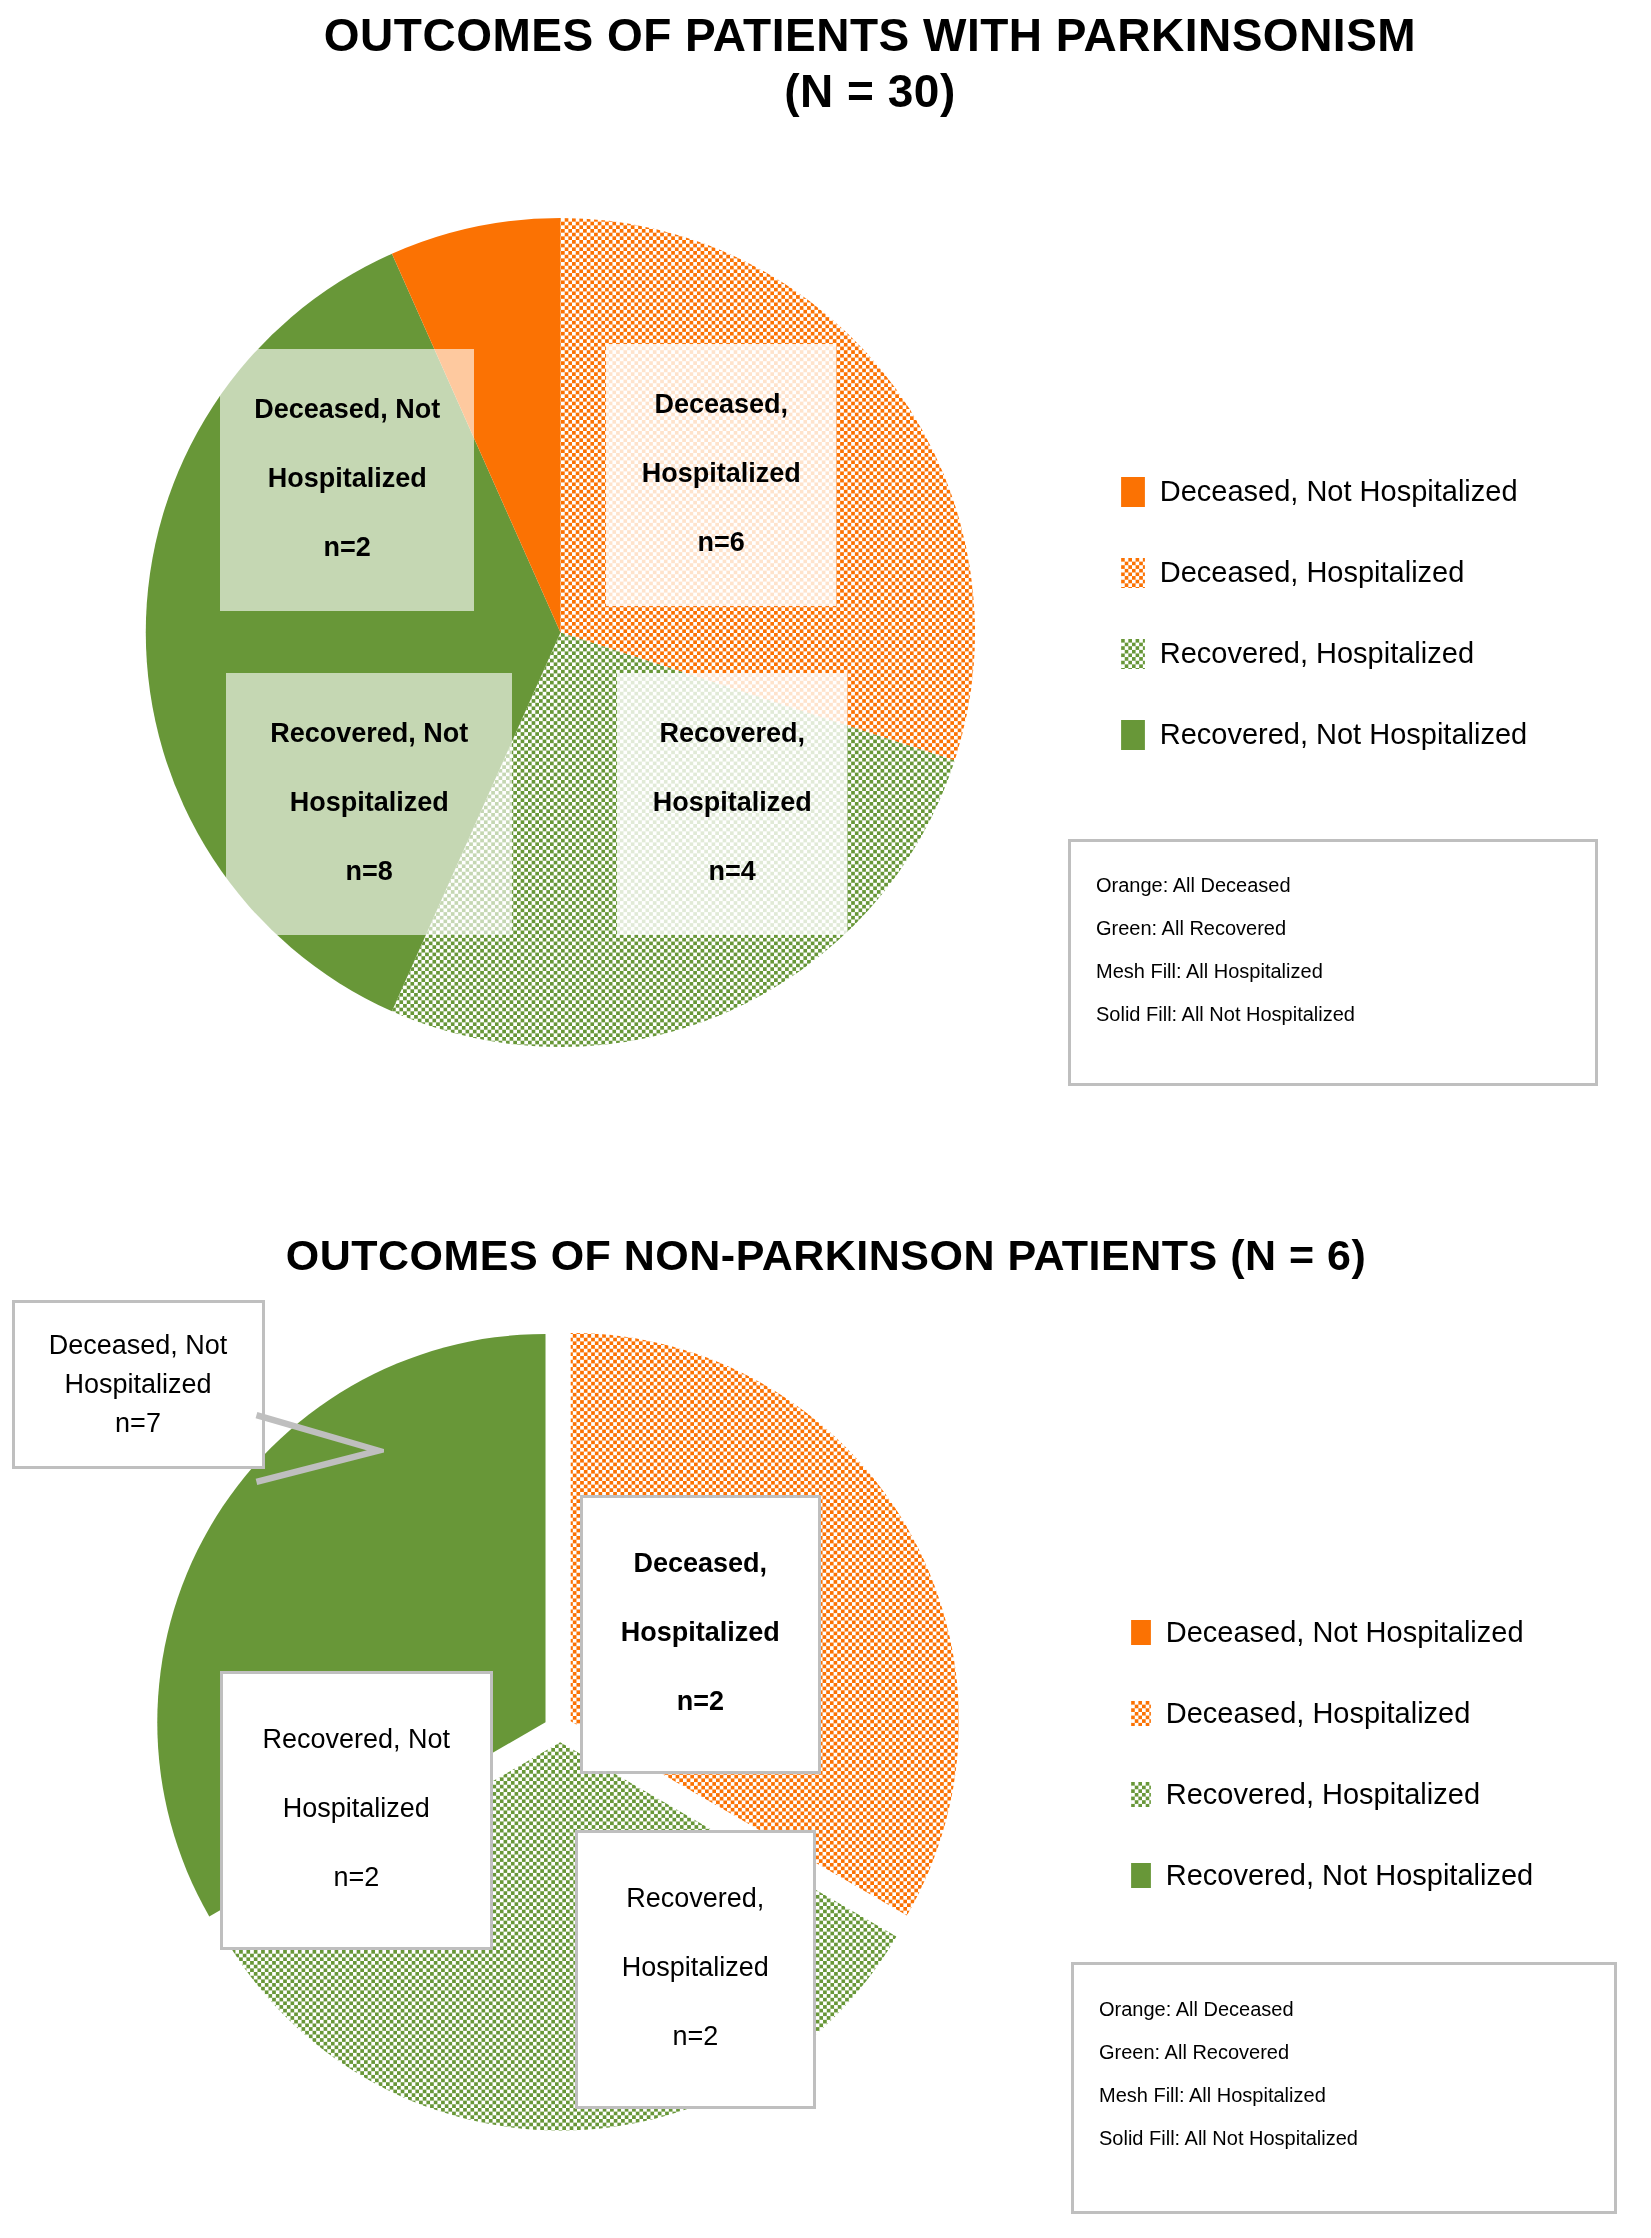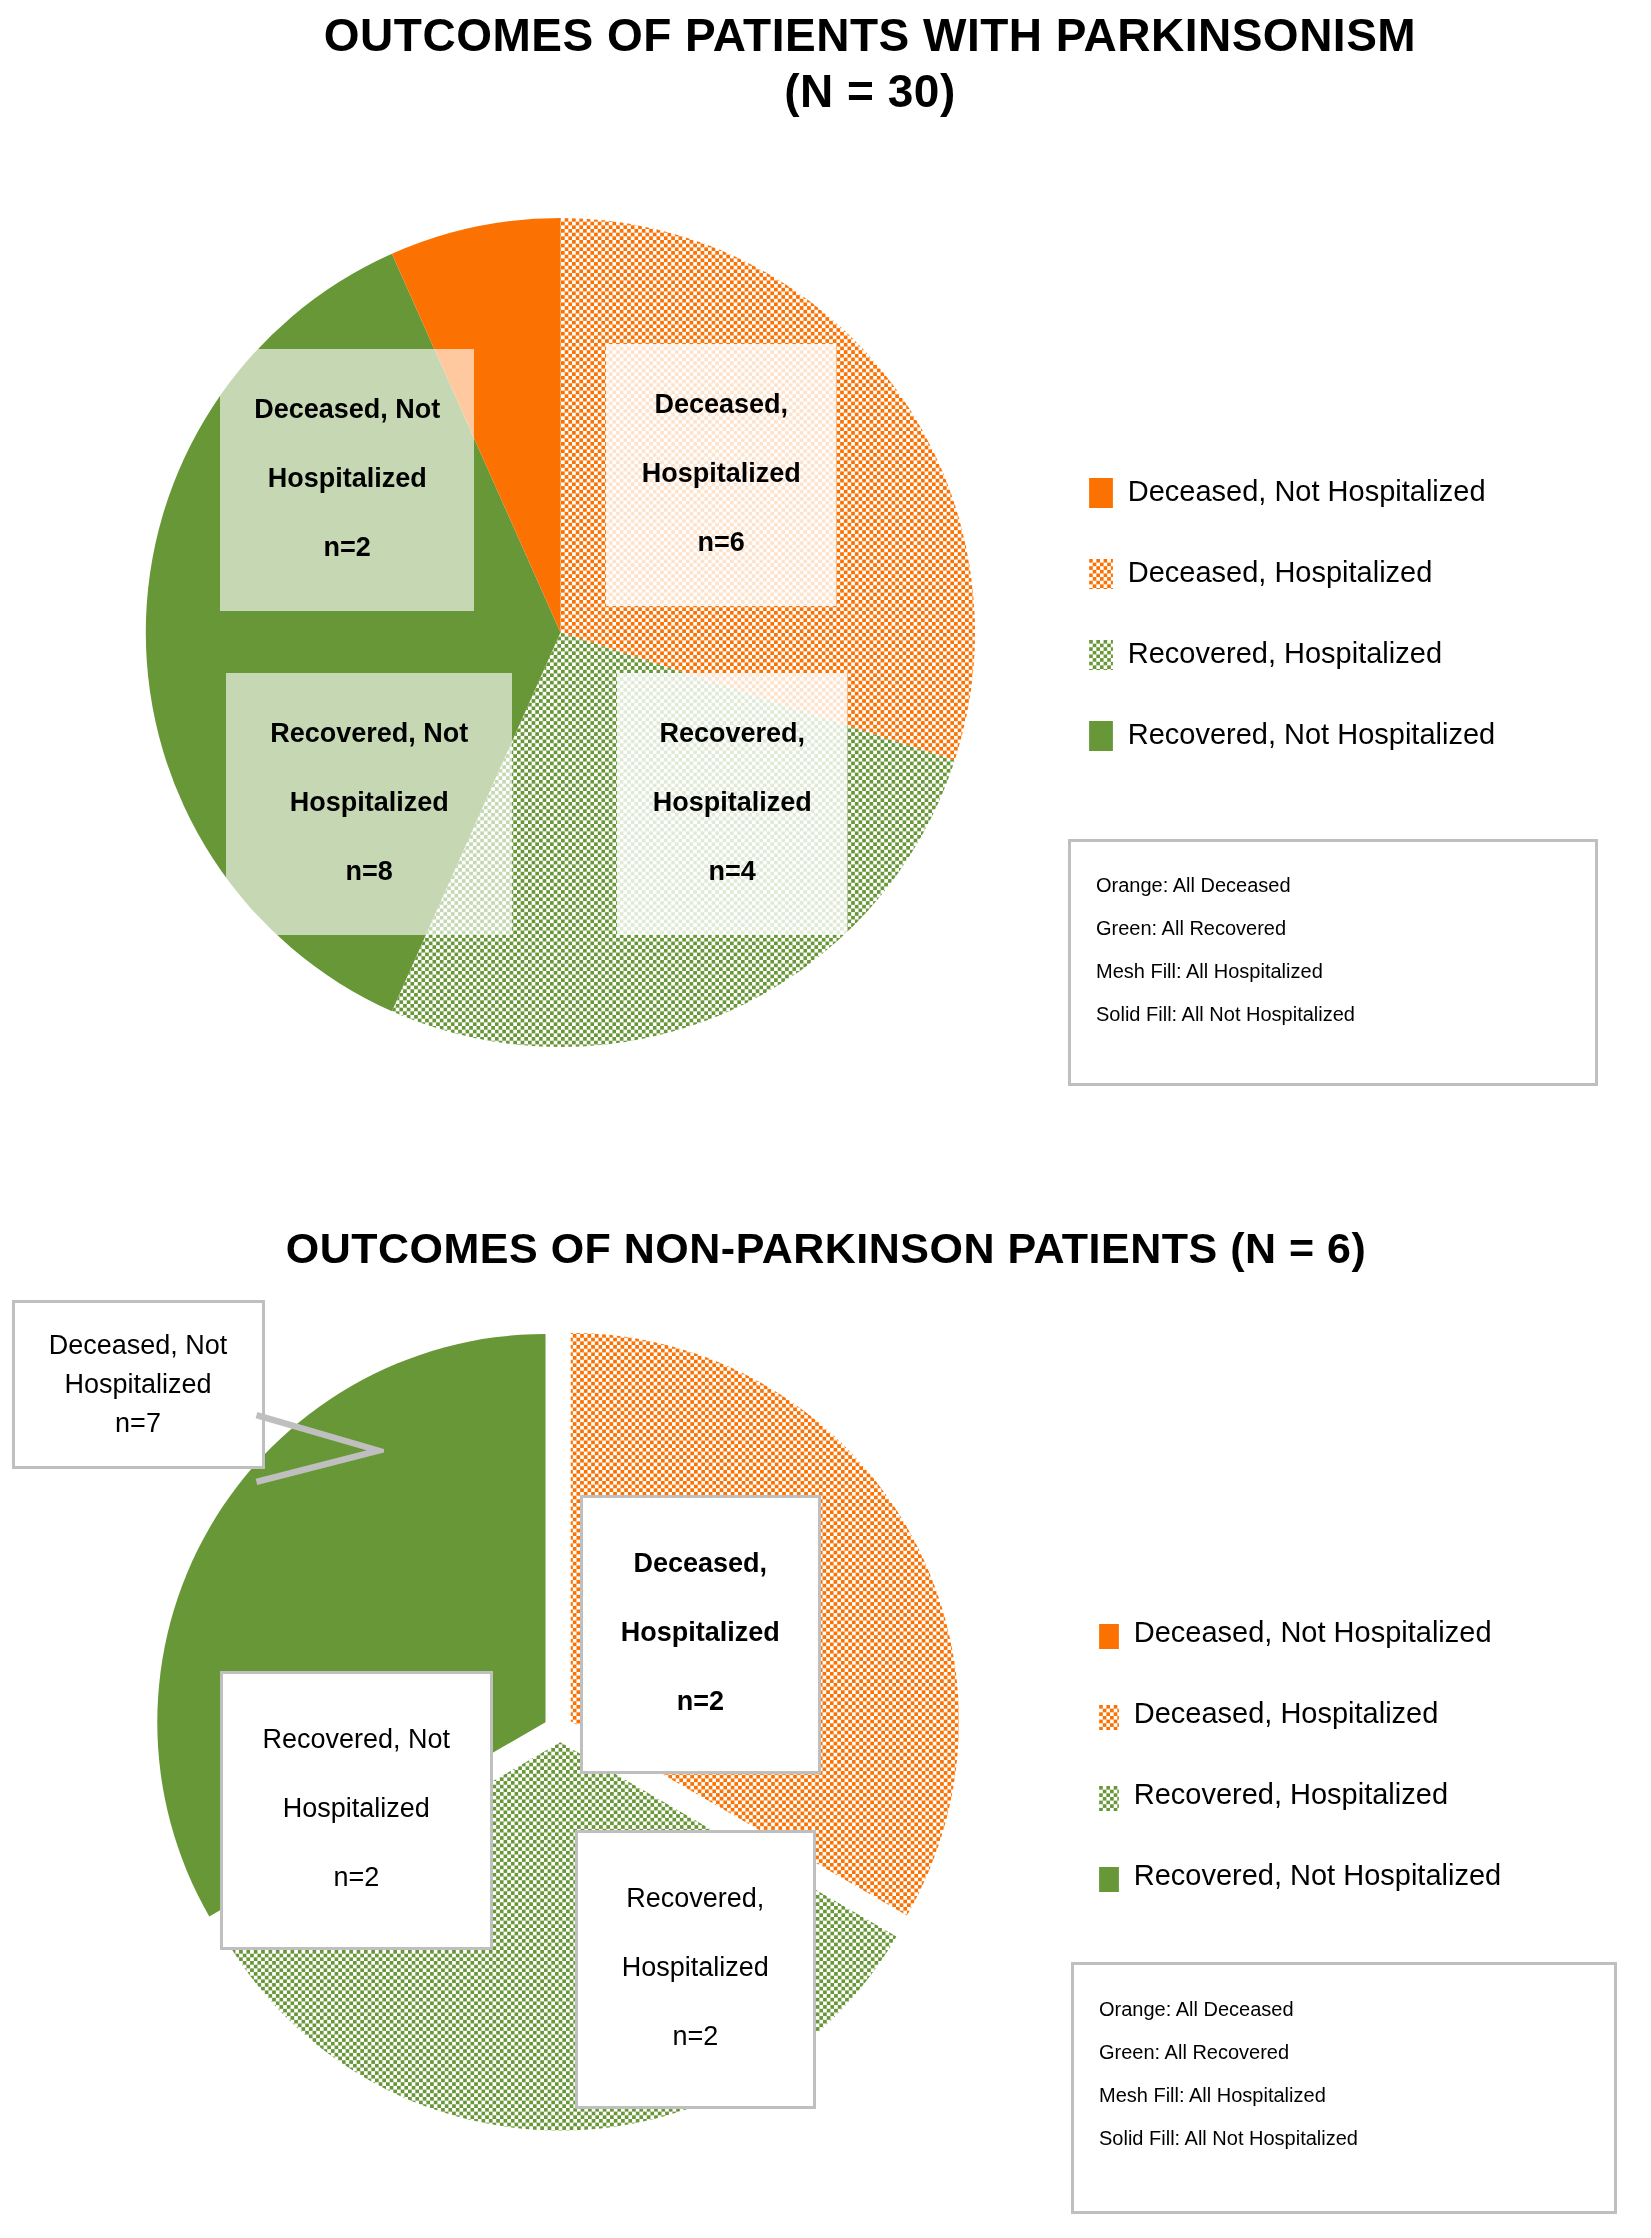--- a/index.html
+++ b/index.html
@@ -5,21 +5,21 @@
   html,body{margin:0;padding:0;background:#fff;}
   body{width:1652px;height:2239px;font-family:"Liberation Sans",sans-serif;color:#000;position:relative;overflow:hidden;}
 
   .chart-block{position:absolute;left:0;width:1652px;}
 
   .chart-title{
     text-align:center;font-weight:bold;color:#000;
     letter-spacing:0.5px;line-height:1.22;
   }
   #chart1-title{font-size:46px;width:1155px;margin:0 auto;padding-top:7.3px;}
-  #chart2-title{font-size:43px;width:1417px;margin:4px auto;}
+  #chart2-title{font-size:43px;width:1417px;margin:11px auto;}
 
   
   .pie-wrap{position:absolute;}
   svg.pie{display:block;overflow:visible;}
 
   
   .pie-label{
     position:absolute;text-align:center;line-height:1.28;
     font-size:27px;color:#000;white-space:pre-line;
   }
@@ -32,21 +32,21 @@
   .callout{
     position:absolute;background:#fff;border:3.7px solid #bfbfbf;
     text-align:center;font-size:27px;line-height:1.45;
     display:flex;flex-direction:column;justify-content:center;
     white-space:pre-line;
   }
   .callout-tail{position:absolute;}
 
   
   .legend{position:absolute;}
-  .legend-row{display:flex;align-items:flex-end;}
+  .legend-row{display:flex;align-items:center;margin-left:32px;}
   .legend-swatch{flex:0 0 auto;}
   .legend-text{font-size:29px;color:#000;white-space:nowrap;}
 
   
   .notebox{
     position:absolute;border:3.1px solid #bfbfbf;background:#fff;
     box-sizing:border-box;
   }
   .notebox-line{font-size:20px;color:#000;white-space:nowrap;}
 </style>

